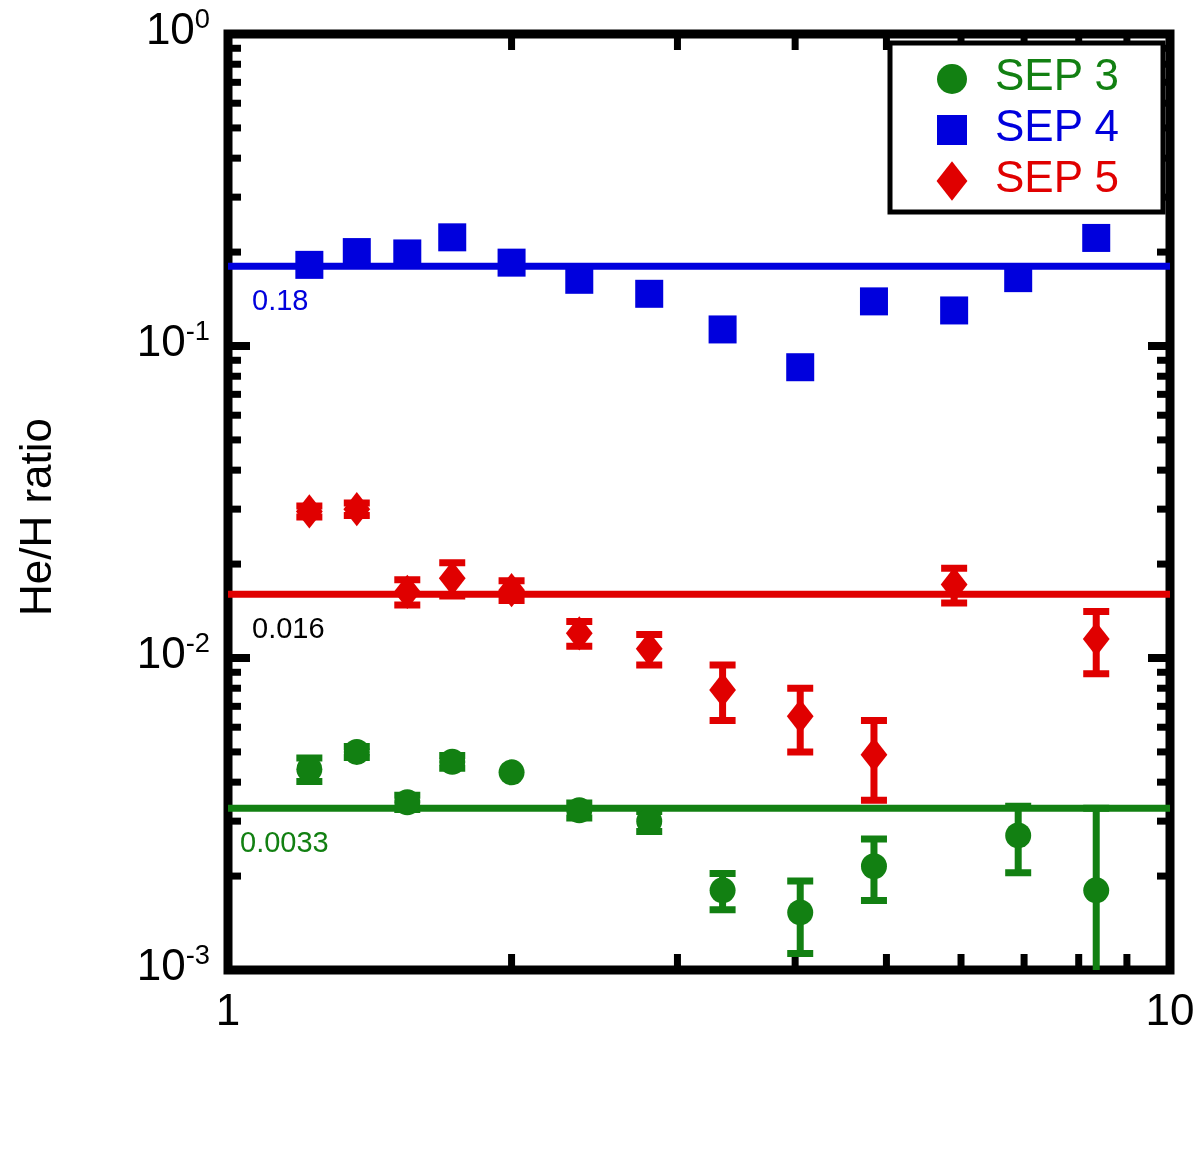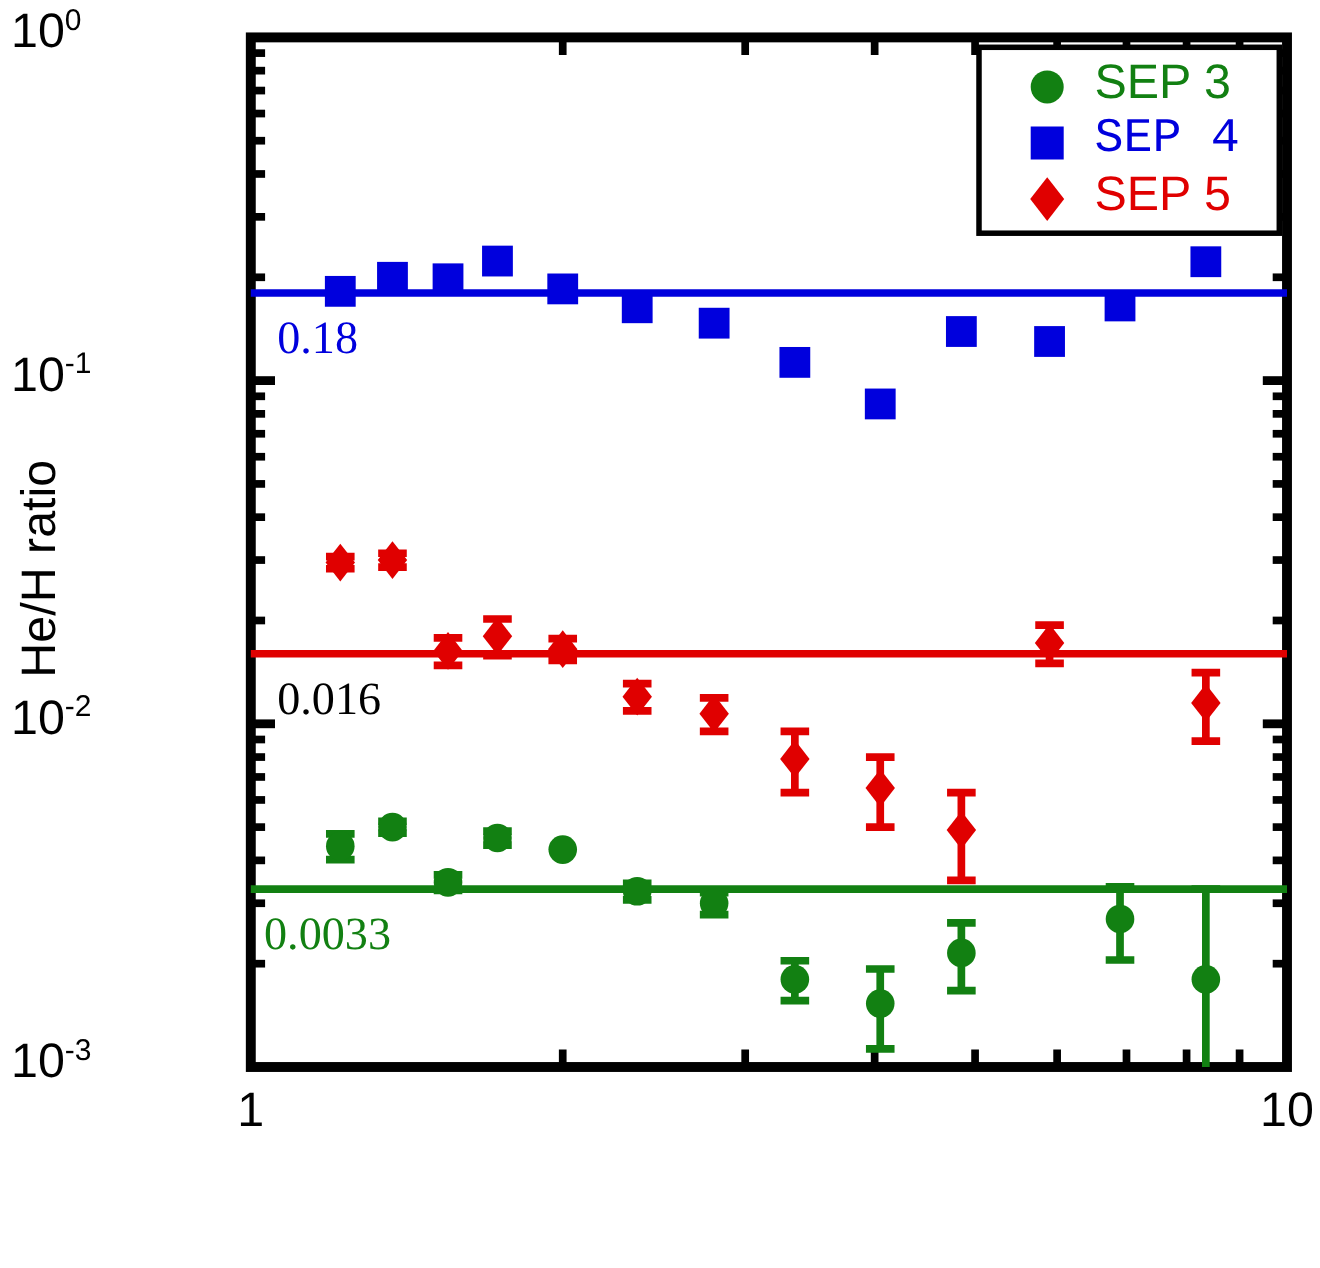--- a/index.html
+++ b/index.html
@@ -48,27 +48,26 @@
     color: #000000;
     font-size: 44px;
     white-space: nowrap;
   }
   .tick-label sup {
     font-size: 0.62em;
     vertical-align: super;
     line-height: 0;
   }
   .ytick-label {
-    text-align: left;
+    text-align: right;
   }
   .annotation {
     position: absolute;
-    font-size: 42px;
-    white-space: nowrap;
-    font-family: Liberation Serif, serif;
+    font-size: 29px;
+    white-space: nowrap;
   }
   .legend-label {
     position: absolute;
     font-size: 44px;
     white-space: nowrap;
   }
 </style>
 </head>
 <body>
 
@@ -229,17 +228,17 @@
       <div class="tick-label ytick-label" style="left: 10px; width: 200px; top: 4px;">10<sup>0</sup></div>
       <div class="tick-label ytick-label" style="left: 10px; width: 200px; top: 316px;">10<sup>-1</sup></div>
       <div class="tick-label ytick-label" style="left: 10px; width: 200px; top: 628px;">10<sup>-2</sup></div>
       <div class="tick-label ytick-label" style="left: 10px; width: 200px; top: 940px;">10<sup>-3</sup></div>
       <div class="tick-label" style="left: 168px; width: 120px; top: 985px; text-align: center;">1</div>
       <div class="tick-label" style="left: 1110px; width: 120px; top: 985px; text-align: center;">10</div>
       <div class="annotation" style="left: 240px; top: 826.224px; color: rgb(18, 128, 18);">0.0033</div>
       <div class="annotation" style="left: 252px; top: 284.355px; color: rgb(0, 0, 221);">0.18</div>
       <div class="annotation" style="left: 252px; top: 612.315px; color: #000000;">0.016</div>
       <div class="legend-label" style="left: 995px; top: 50px; color: rgb(18, 128, 18); text-align: right;">SEP 3</div>
-      <div class="legend-label" style="left: 995px; top: 101px; color: rgb(0, 0, 221); font-family: Liberation Mono, monospace;">SEP 4</div>
+      <div class="legend-label" style="left: 995px; top: 101px; color: rgb(0, 0, 221);">SEP 4</div>
       <div class="legend-label" style="left: 995px; top: 152px; color: rgb(224, 0, 0);">SEP 5</div>
     </div>
 
 </div>
 
 </body></html>

